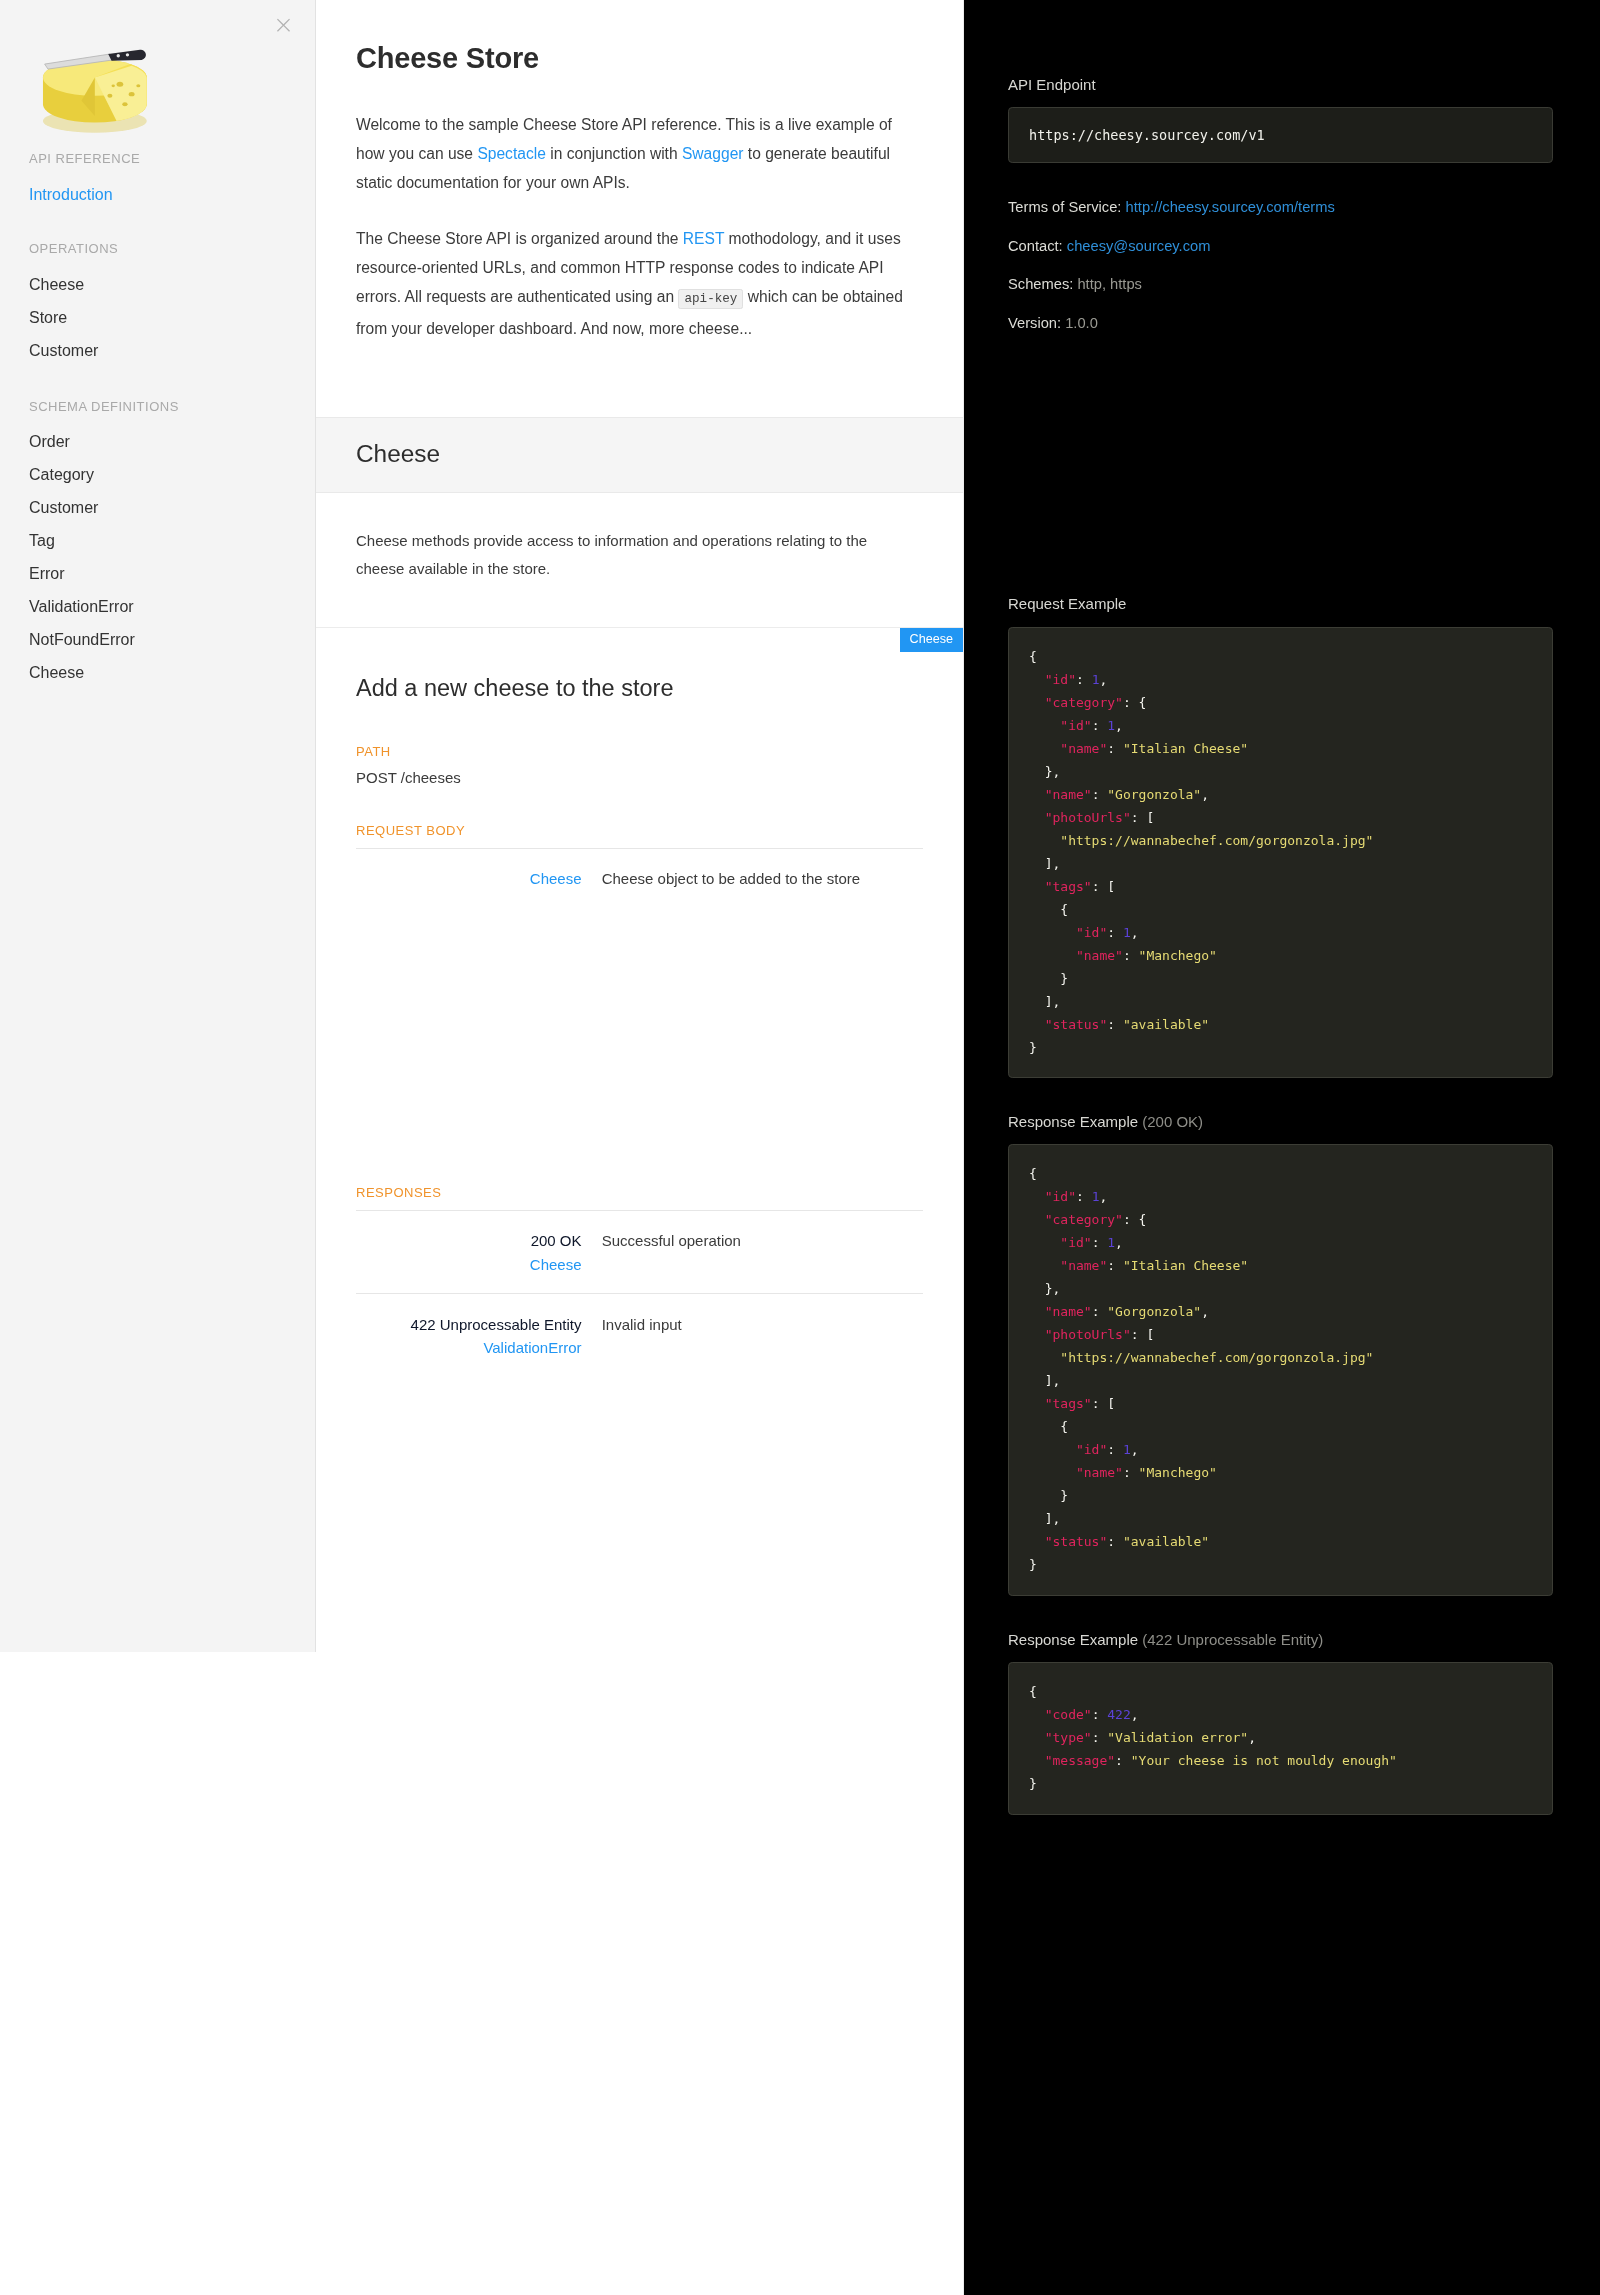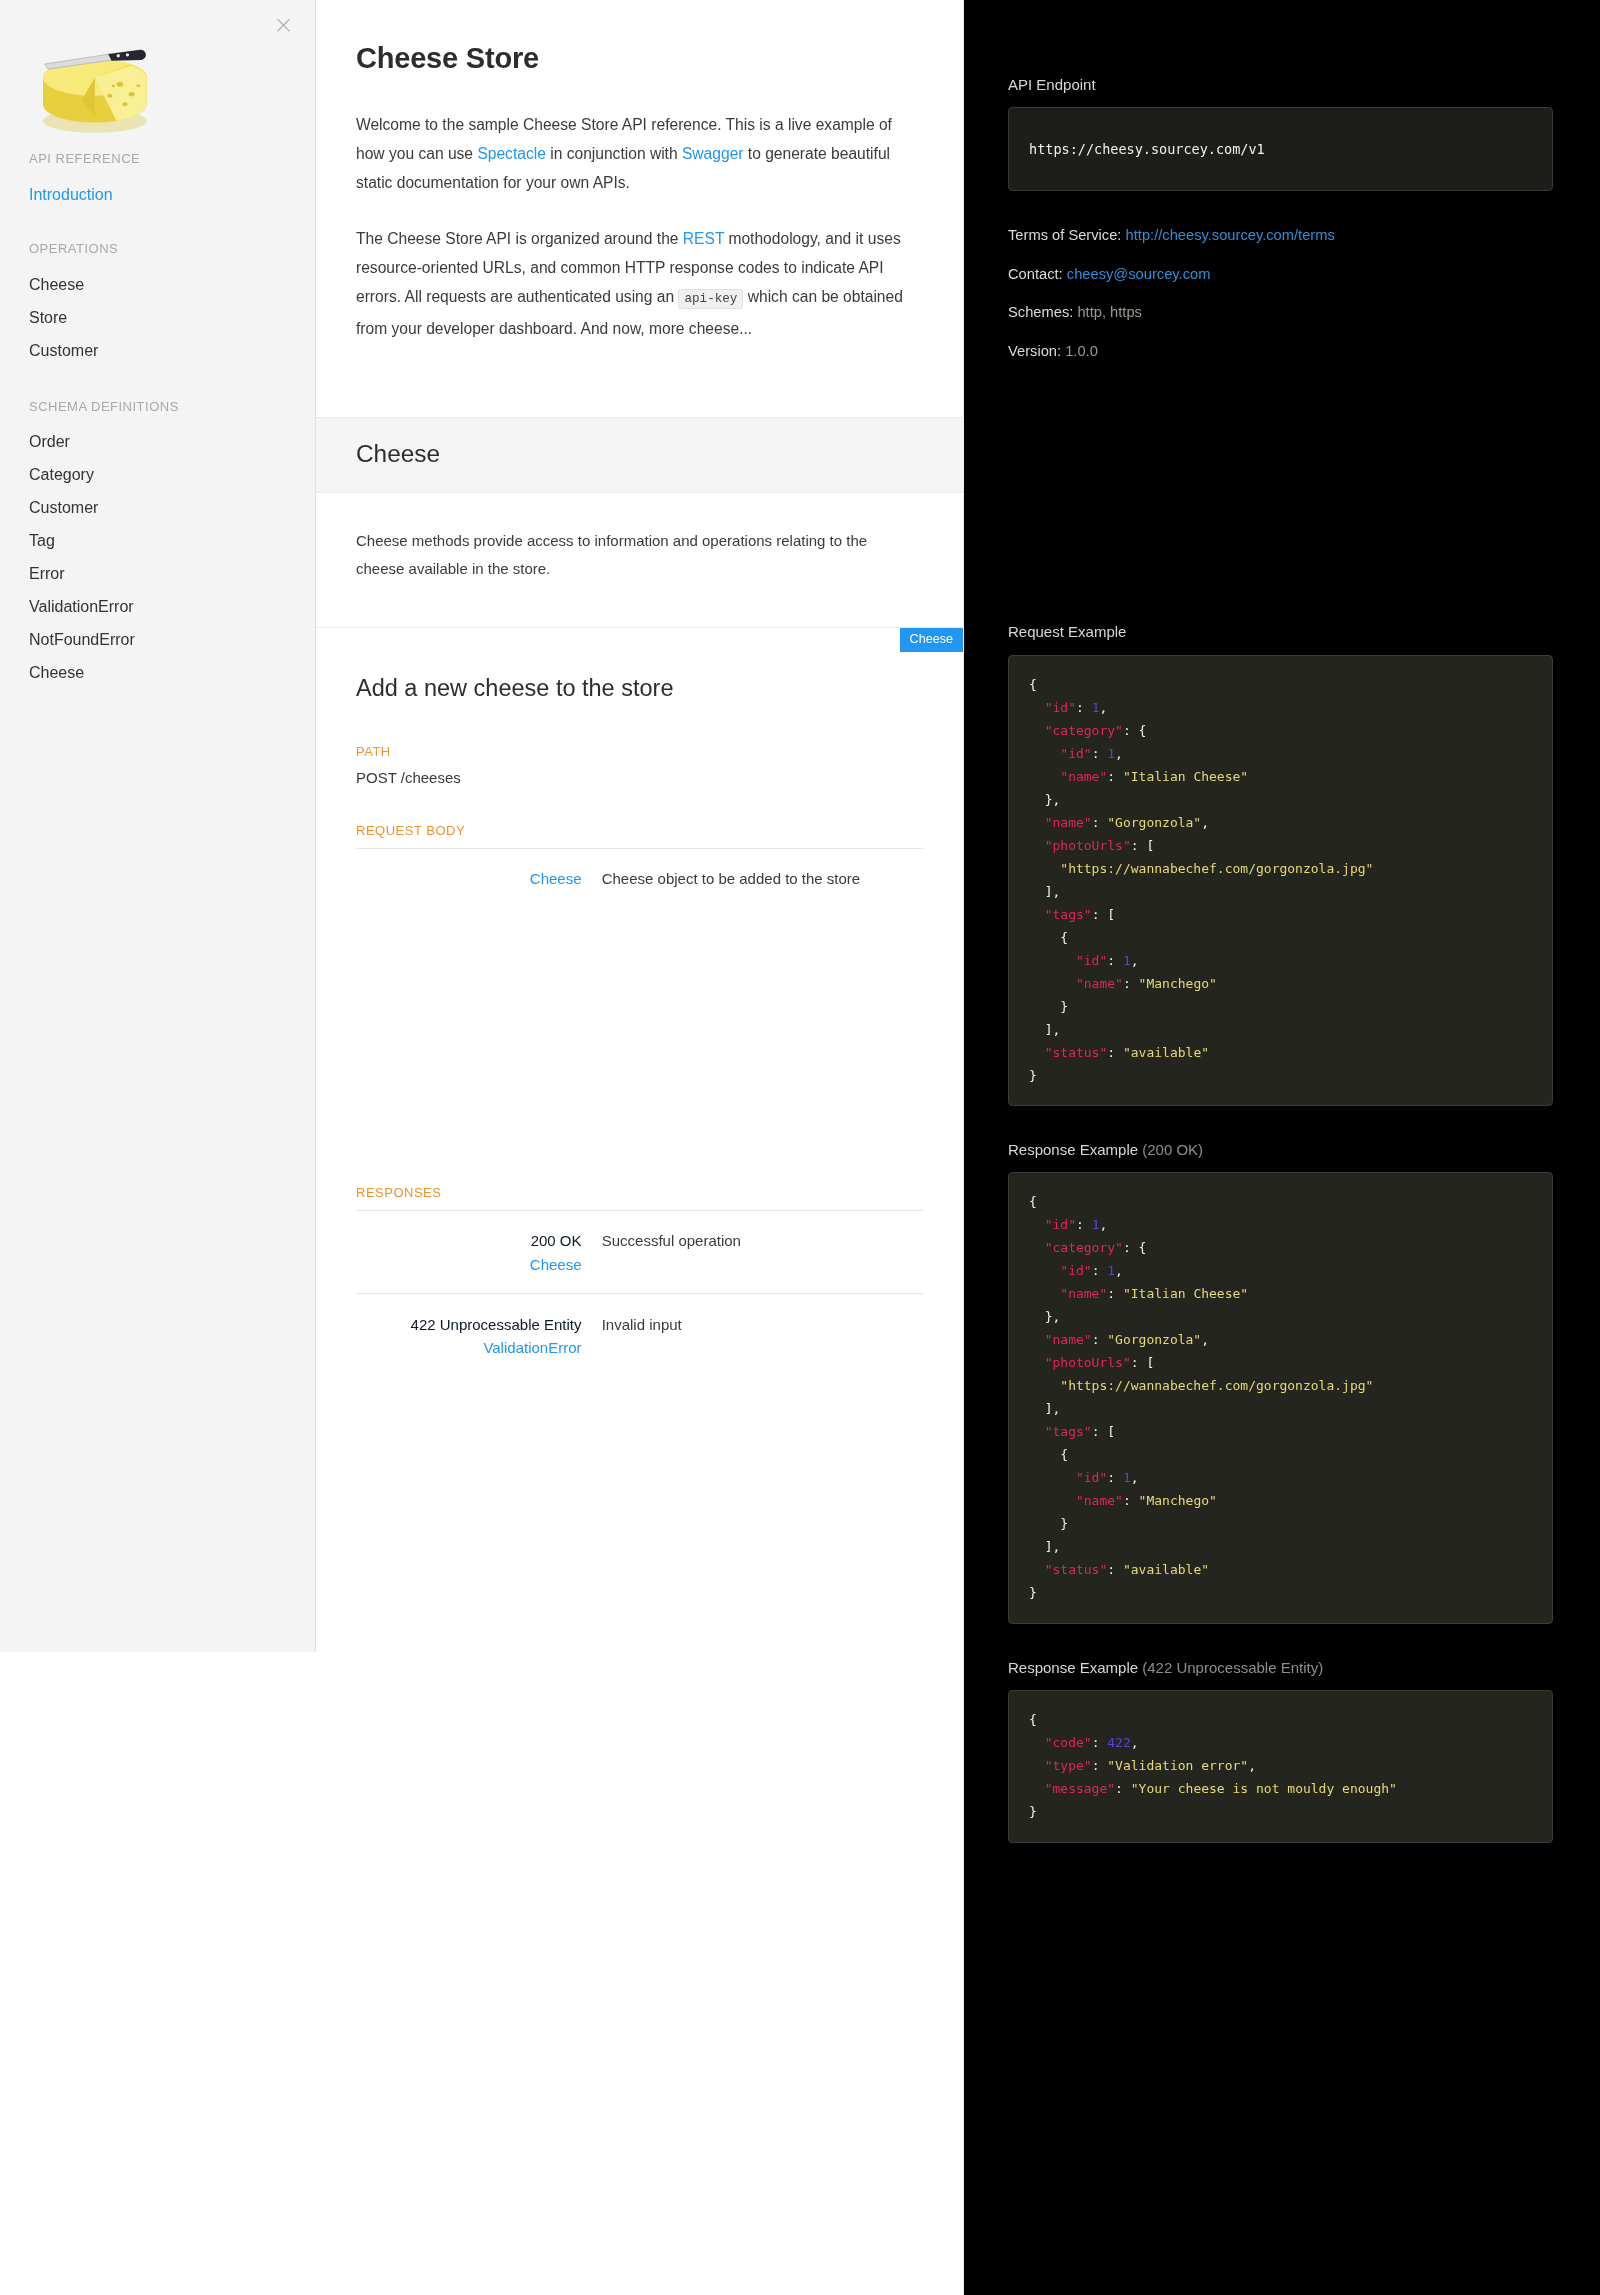--- a/index.html
+++ b/index.html
@@ -182,21 +182,21 @@
     font-size: 15px;
     color: #d8d8d3;
     margin-bottom: 14.3px;
     font-weight: 400;
   }
   .dark-label .muted { color: #8e8e88; }
   .endpoint-box {
     background: #1d1e19;
     border: 0.8px solid #3a3b34;
     border-radius: 4.2px;
-    padding: 33px 20px;
+    padding: 19px 20px;
     font-family: "DejaVu Sans Mono", monospace;
     font-size: 13.5px;
     color: #f2f2ec;
     margin-bottom: 34px;
   }
   .meta-line {
     font-size: 14.7px;
     color: #dcdcd6;
     margin-bottom: 18.5px;
     line-height: 20px;

